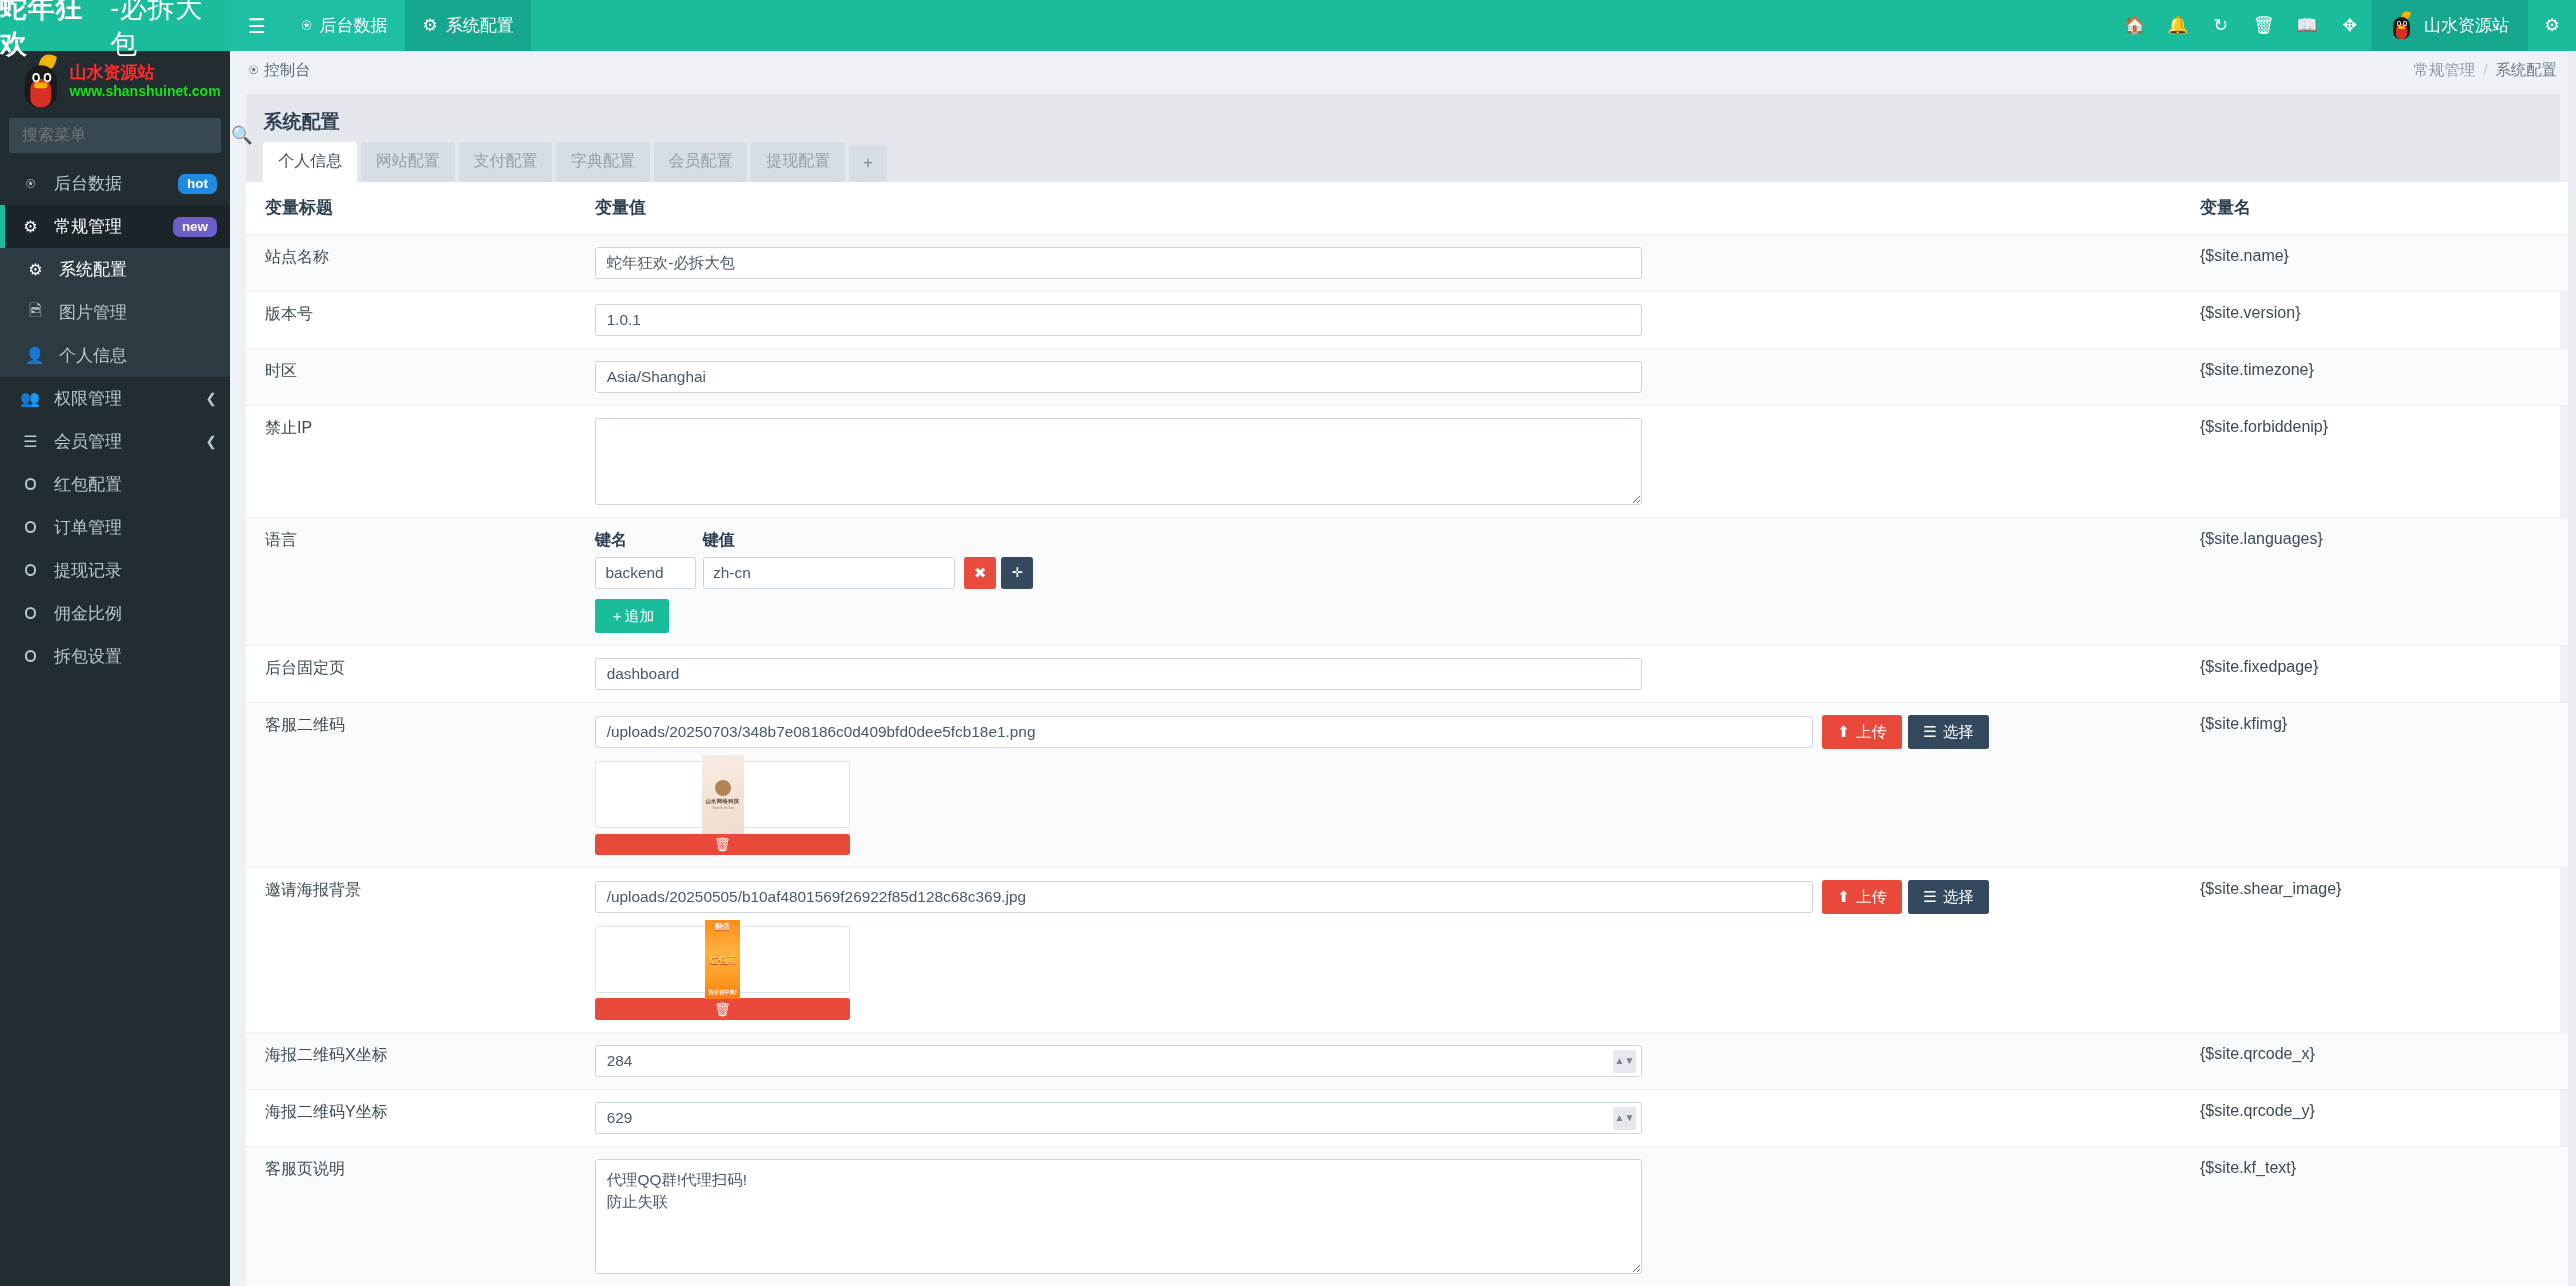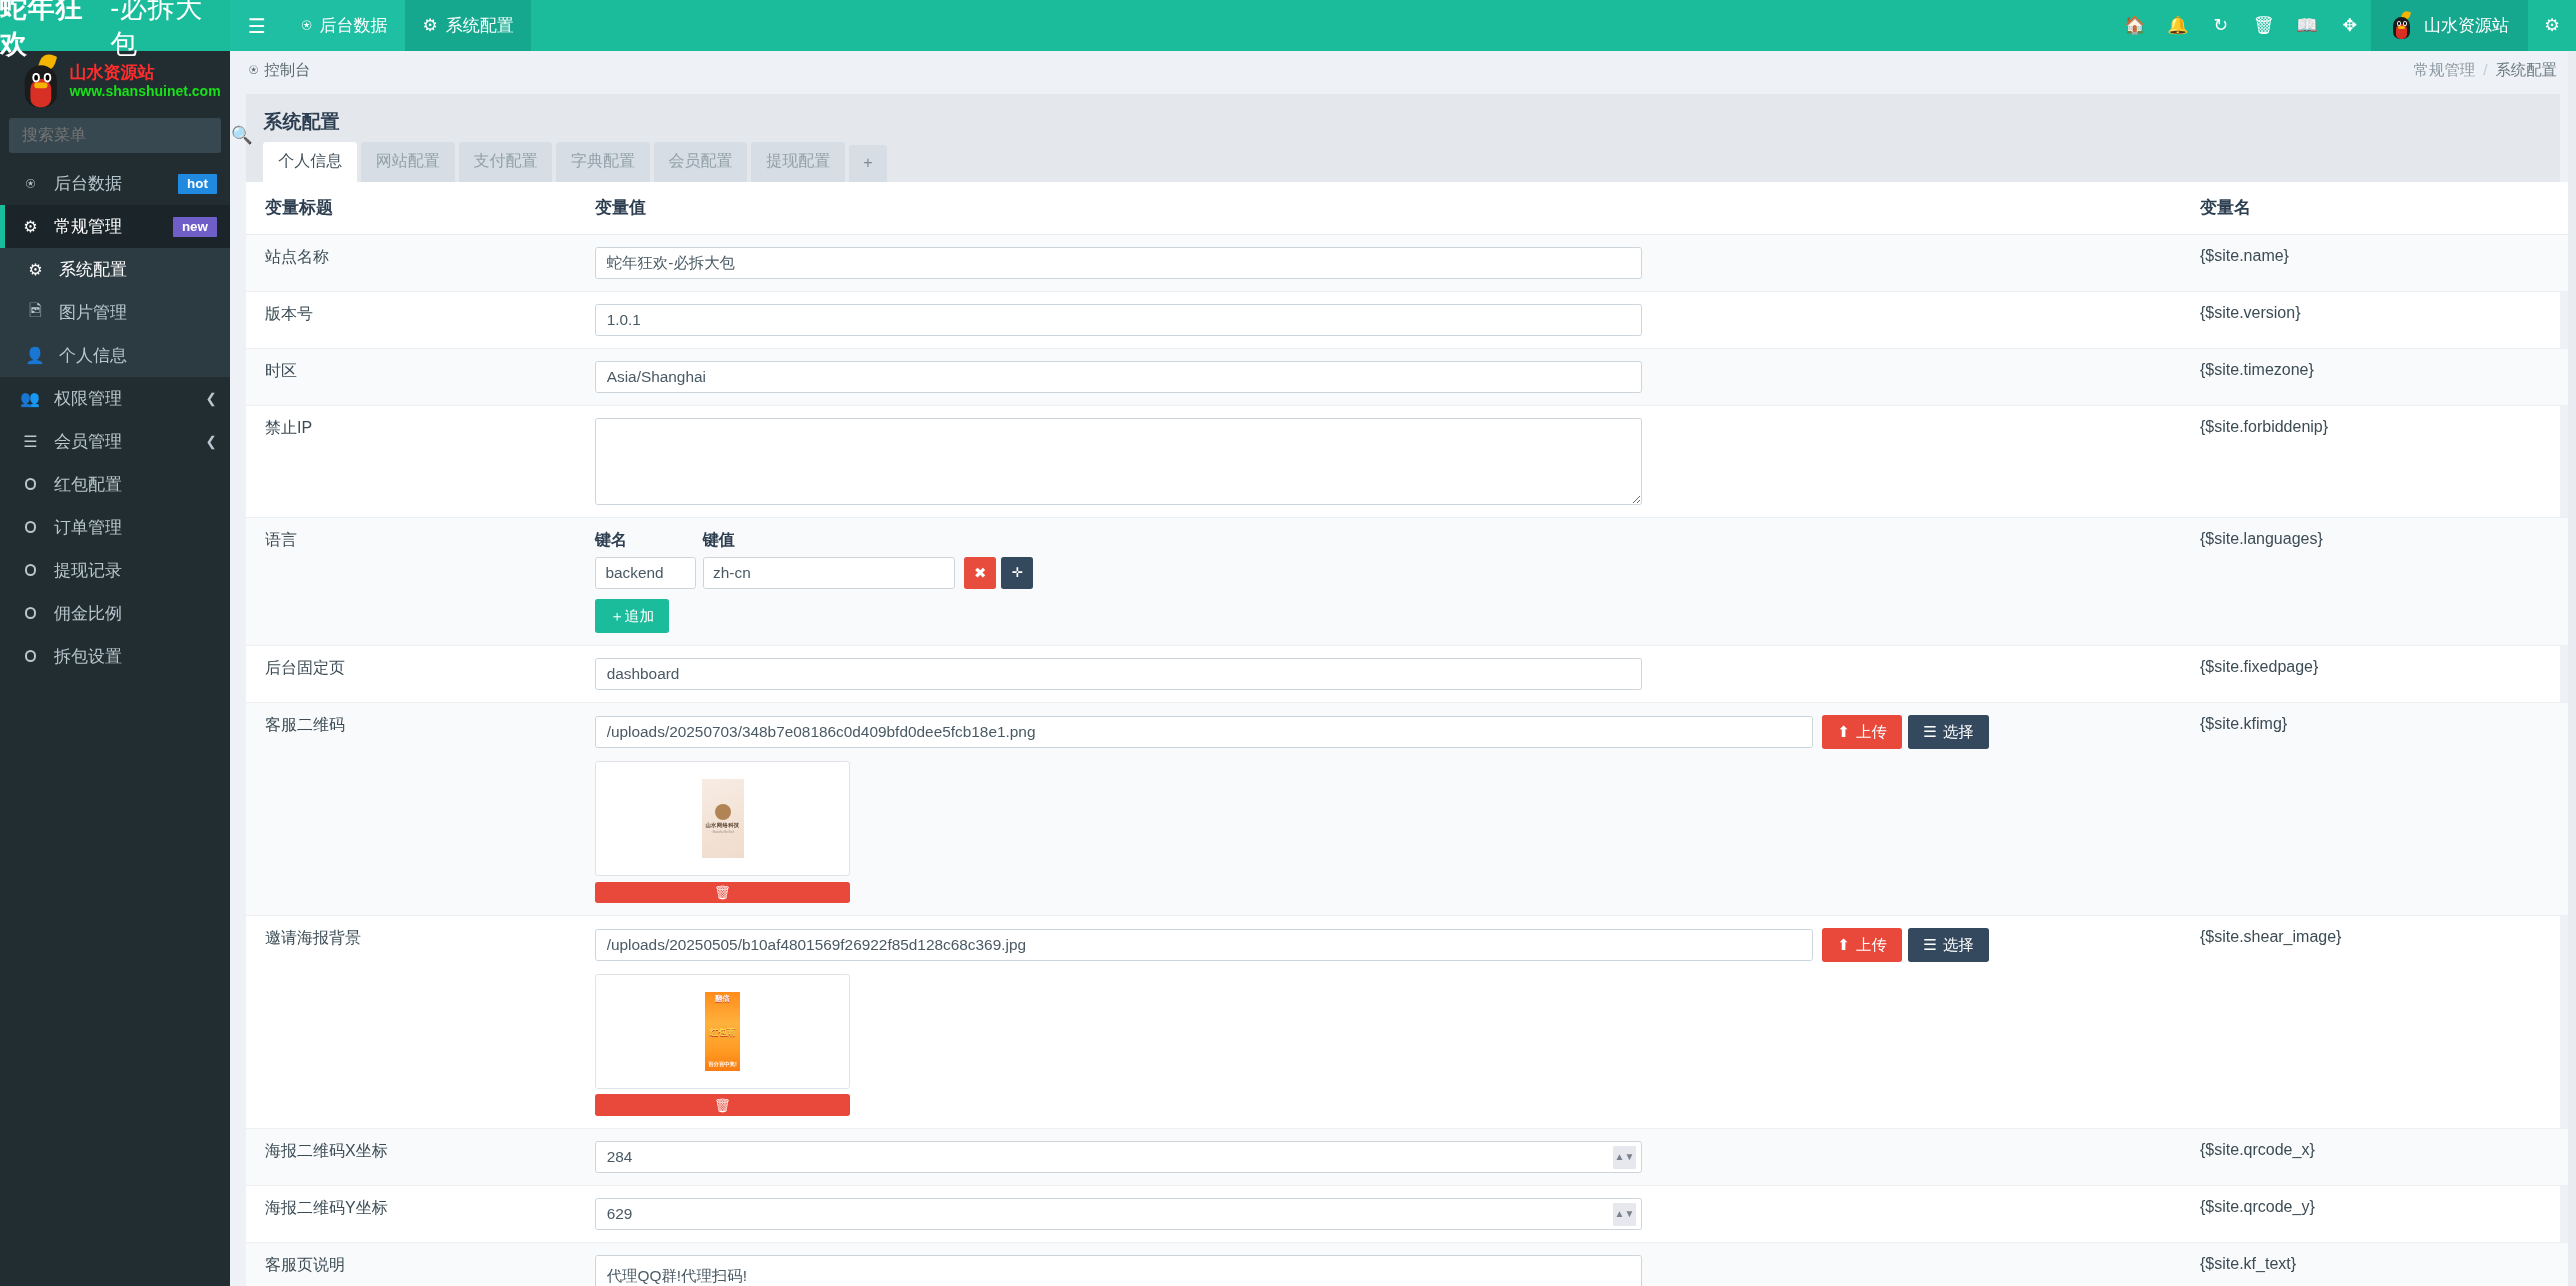--- a/index.html
+++ b/index.html
@@ -84,21 +84,21 @@
   }
   .side-item .sicon{width:23px;text-align:center;font-size:16px;flex:none;}
   .side-item .slabel{flex:1;}
   .side-item .chev{color:#b8c7ce;font-size:13.4px;}
   .side-item.active{background:#1b2529;color:#fff;}
   .side-item.active::before{content:"";position:absolute;left:0;top:0;bottom:0;width:4.7px;background:#1abc9c;}
   .side-sub{background:#2c3b41;}
   .side-sub .side-item{padding-left:24px;font-size:17px;}
   .side-sub .side-item.cur{color:#fff;background:#2c3b41;}
   .badge{
-    font-size:13.4px;font-weight:700;color:#fff;border-radius:1px;padding:3.4px 8.7px;line-height:1;
+    font-size:13.4px;font-weight:700;color:#fff;border-radius:7px;padding:3.4px 8.7px;line-height:1;
   }
   .badge.hot{background:#1f8ae0;}
   .badge.new{background:#6f5ec7;}
   .dotmark{
     display:inline-block;width:11.4px;height:11.4px;border:2px solid #b8c7ce;border-radius:50%;
   }
 
   
   .content{position:absolute;top:51px;left:230px;width:2346px;height:1236px;background:#eef1f5;overflow:hidden;}
   .crumbbar{height:38px;display:flex;align-items:center;padding:0 19px;justify-content:space-between;}
@@ -169,21 +169,21 @@
     padding:7.4px 14.8px;font-size:14.8px;font-family:inherit;cursor:pointer;}
 
   
   .uprow{display:flex;align-items:center;}
   .uprow .fld{width:1218px;}
   .btn-up{height:34px;background:#e8493a;color:#fff;border:0;border-radius:2.7px;margin-left:9.4px;
     padding:0 14.8px;font-size:15.4px;font-family:inherit;display:flex;align-items:center;gap:6px;cursor:pointer;}
   .btn-sel{height:34px;background:#34495e;color:#fff;border:0;border-radius:2.7px;margin-left:6.7px;
     padding:0 14.8px;font-size:15.4px;font-family:inherit;display:flex;align-items:center;gap:6px;cursor:pointer;}
   .thumbbox{margin-top:12px;width:255px;border:0.7px solid #e0e4e9;border-radius:2.7px;background:#fff;
-    height:115px;display:flex;align-items:center;justify-content:center;}
+    height:67px;display:flex;align-items:center;justify-content:center;}
   .btn-del{margin-top:5.4px;width:255px;height:21.5px;background:#e8493a;color:#fff;border:0;border-radius:2.7px;
     display:flex;align-items:center;justify-content:center;font-size:13.4px;cursor:pointer;}
 
   .qr-thumb{width:42px;height:79px;background:linear-gradient(160deg,#f7ece4 0%,#f3e3d6 55%,#efdccd 100%);
     display:flex;flex-direction:column;align-items:center;justify-content:center;gap:2px;position:relative;overflow:hidden;}
   .qr-thumb .circ{width:16px;height:16px;border-radius:50%;background:#b08455;}
   .qr-thumb .t1{font-size:5.4px;color:#5a4330;font-weight:700;letter-spacing:0.3px;}
   .qr-thumb .t2{font-size:2.7px;color:#a08a74;}
   .po-thumb{width:35px;height:79px;background:linear-gradient(180deg,#ff8c1a 0%,#ffb13d 40%,#ff9a22 75%,#f97c12 100%);
     display:flex;flex-direction:column;align-items:center;justify-content:space-between;padding:3.4px 1.3px;overflow:hidden;}

